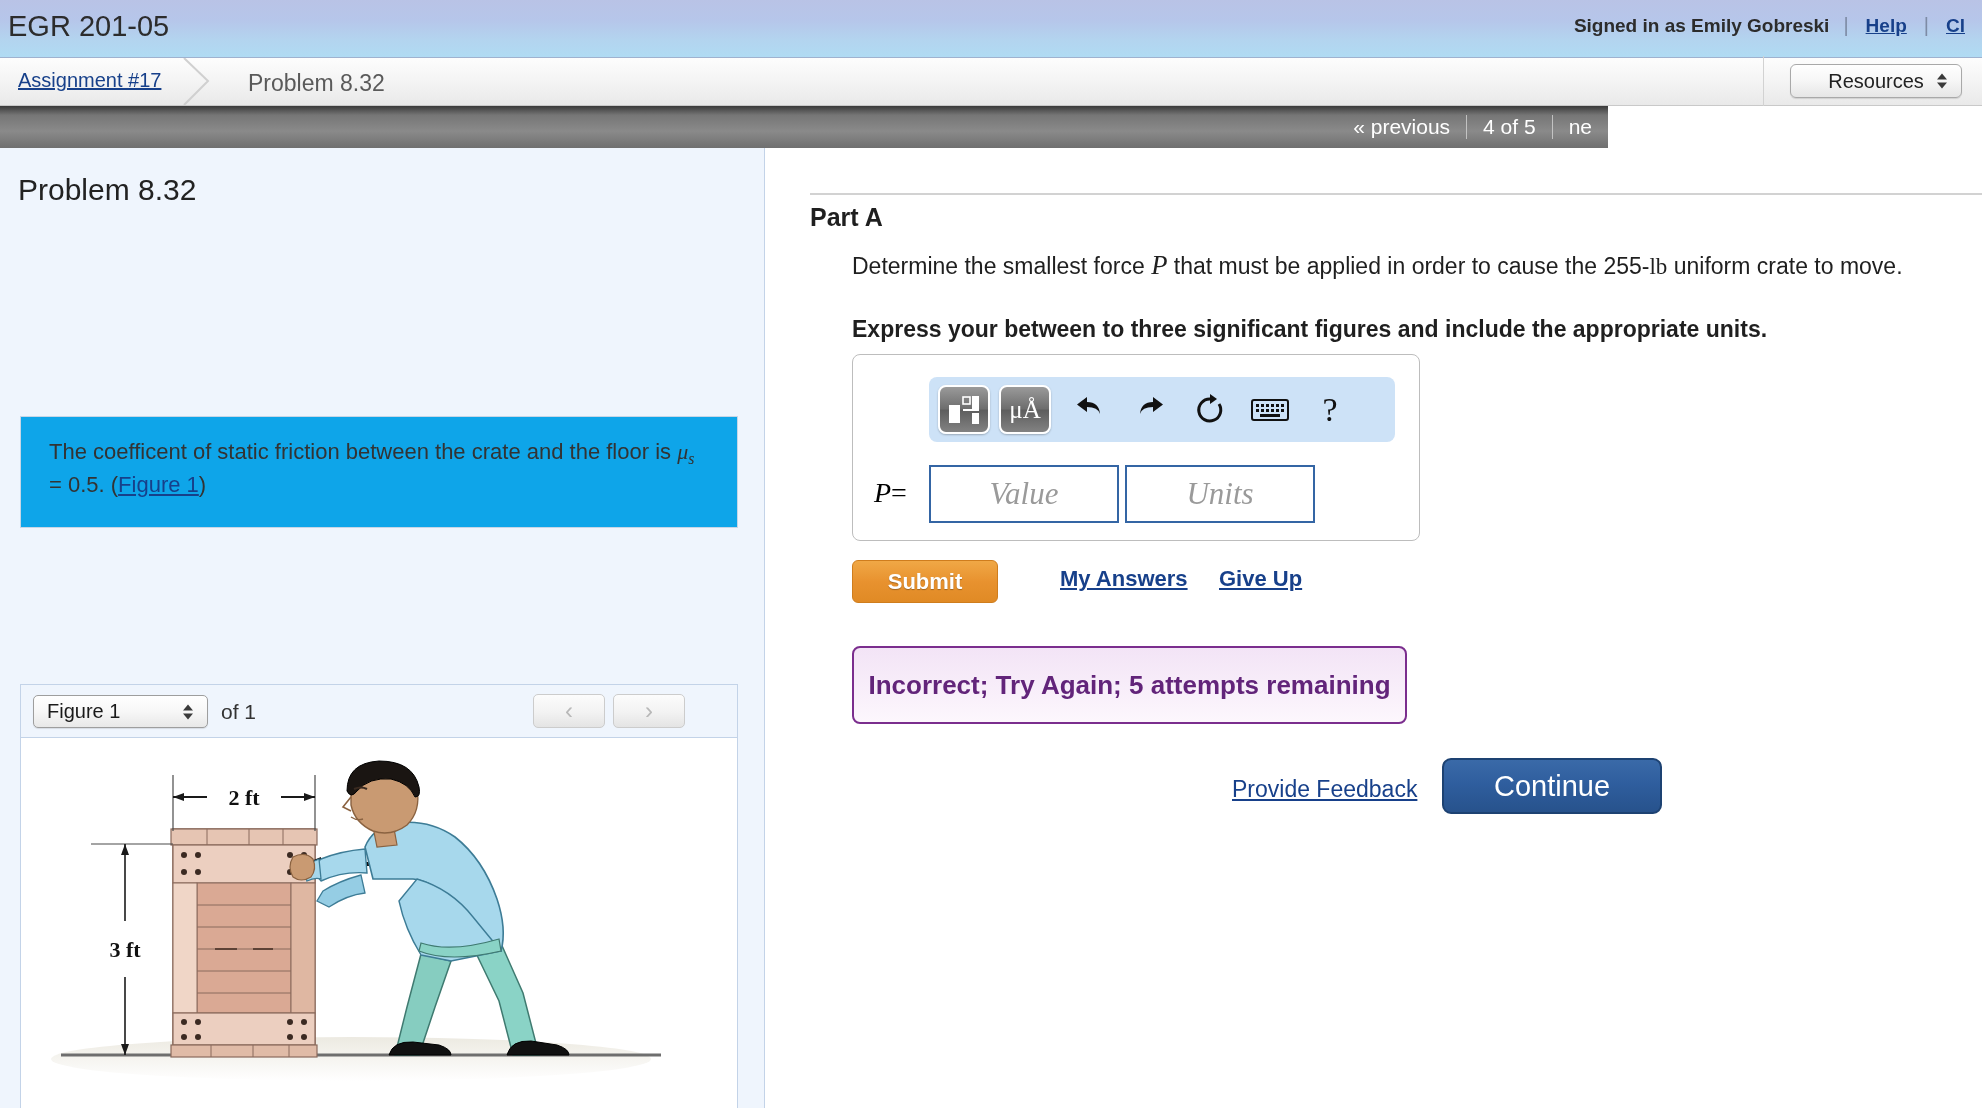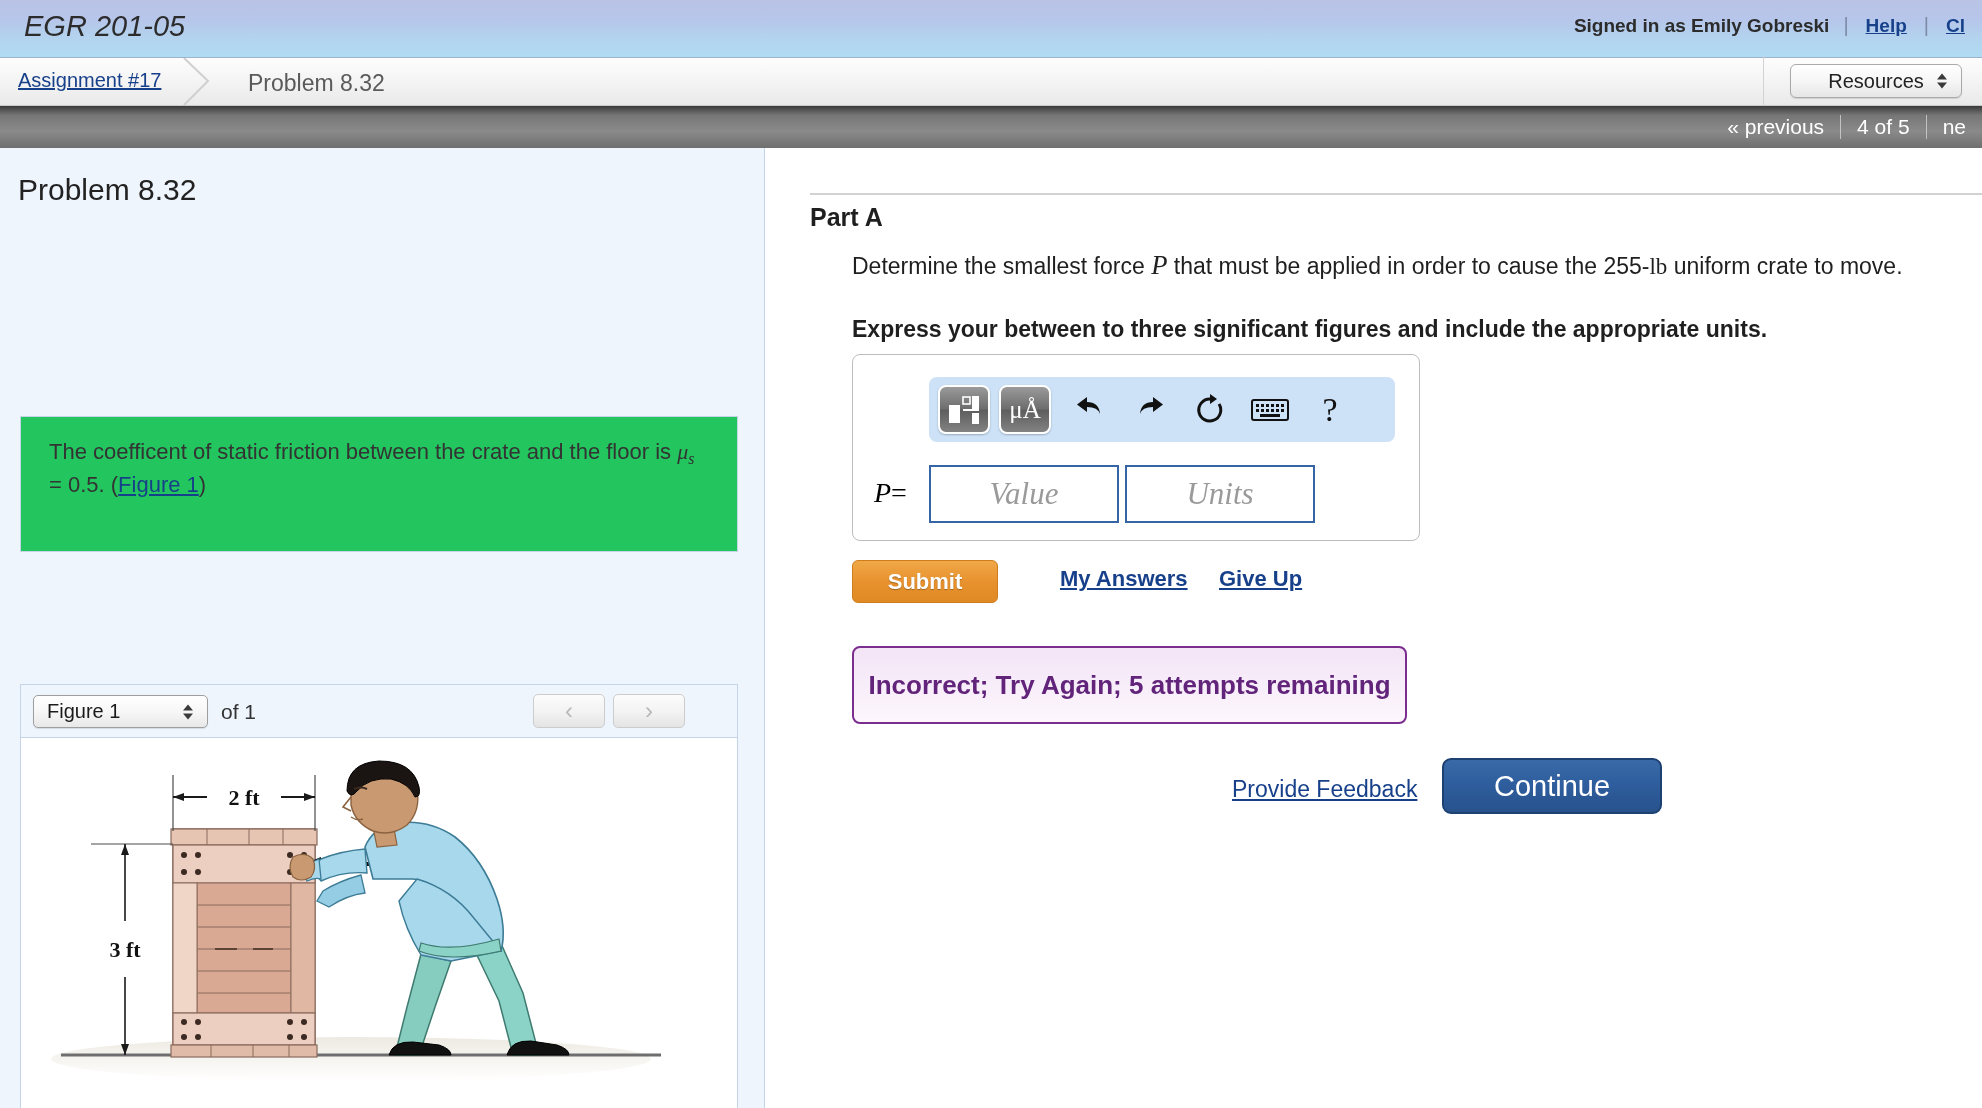--- a/index.html
+++ b/index.html
@@ -11,22 +11,22 @@
     font-family: "Liberation Sans", sans-serif;
   }
 
   
   #topbar {
     position: absolute; left: 0; top: 0; width: 1982px; height: 58px;
     background: linear-gradient(to bottom, #b9c3e6 0%, #b6c6ea 35%, #b3d4ef 70%, #b0dbf3 100%);
     border-bottom: 1px solid #9fb2cf;
   }
   #course-title {
-    position: absolute; left: 24px; top: 10px;
-    font-size: 29px; color: #2c2c2c; letter-spacing: 0px; font-style: italic;
+    position: absolute; left: 8px; top: 10px;
+    font-size: 29px; color: #2c2c2c; letter-spacing: 0px;
   }
   #topbar-right {
     position: absolute; right: 0px; top: 14px;
     display: flex; align-items: center; gap: 0px;
     font-size: 19px; color: #2c2c2c;
   }
   .tb-user { font-weight: bold; padding: 0 14px; }
   .tb-sep { color: #7d8ba5; padding: 0 0px; font-size: 20px; }
   .tb-link { padding: 0 17px; color: #17408a; text-decoration: underline; font-weight: bold; cursor: pointer;}
 
@@ -62,43 +62,43 @@
   }
   #resources-btn .stepper {
     position: absolute; right: 14px; top: 50%; transform: translateY(-50%);
     display: flex; flex-direction: column; gap: 3px; line-height: 0;
   }
   .tri-up   { width:0;height:0;border-left:5px solid transparent;border-right:5px solid transparent;border-bottom:6px solid #3a3a3a; }
   .tri-down { width:0;height:0;border-left:5px solid transparent;border-right:5px solid transparent;border-top:6px solid #3a3a3a; }
 
   
   #navbar {
-    position: absolute; left: 0; top: 106px; width: 1982px; height: 42px;
+    position: absolute; left: 0; top: 106px; width: 1608px; height: 42px;
     background: linear-gradient(to bottom, #3a3a3a 0%, #767676 22%, #8a8a8a 60%, #6f6f6f 100%);
   }
   #nav-right {
     position: absolute; right: 0px; top: 0px; height: 42px;
     display: flex; align-items: center; font-size: 21px; color: #ffffff;
   }
   .nav-item { padding: 0 16px; cursor: pointer; }
   .nav-div { width:1px; height:24px; background:#d8d8d8; opacity:.75; }
 
   
   #leftpanel {
     position: absolute; left: 0; top: 148px; width: 765px; height: 960px;
     background: #eff5fd;
     border-right: 1px solid #c3d3e8;
   }
   #left-title {
     position: absolute; left: 18px; top: 25px;
     font-size: 30px; color: #222;
   }
   #statement-box {
-    position: absolute; left: 20px; top: 270px; width: 718px; height: 136px;
-    background: #22c55e; border: 1px solid #c7d6e6;
+    position: absolute; left: 20px; top: 270px; width: 718px; height: 112px;
+    background: #0ea5e9; border: 1px solid #c7d6e6;
     transform: translateY(-0px);
   }
   #statement-box { top: 268px; }
   #statement-text {
     position: absolute; left: 28px; top: 20px; width: 660px;
     font-size: 22px; line-height: 1.38; color: #333;
   }
   .mu-s { font-style: italic; font-family: "Liberation Serif", serif; }
   .mu-s sub { font-size: 0.72em; }
   #figlink { color: #17408a; text-decoration: underline; cursor: pointer; }

